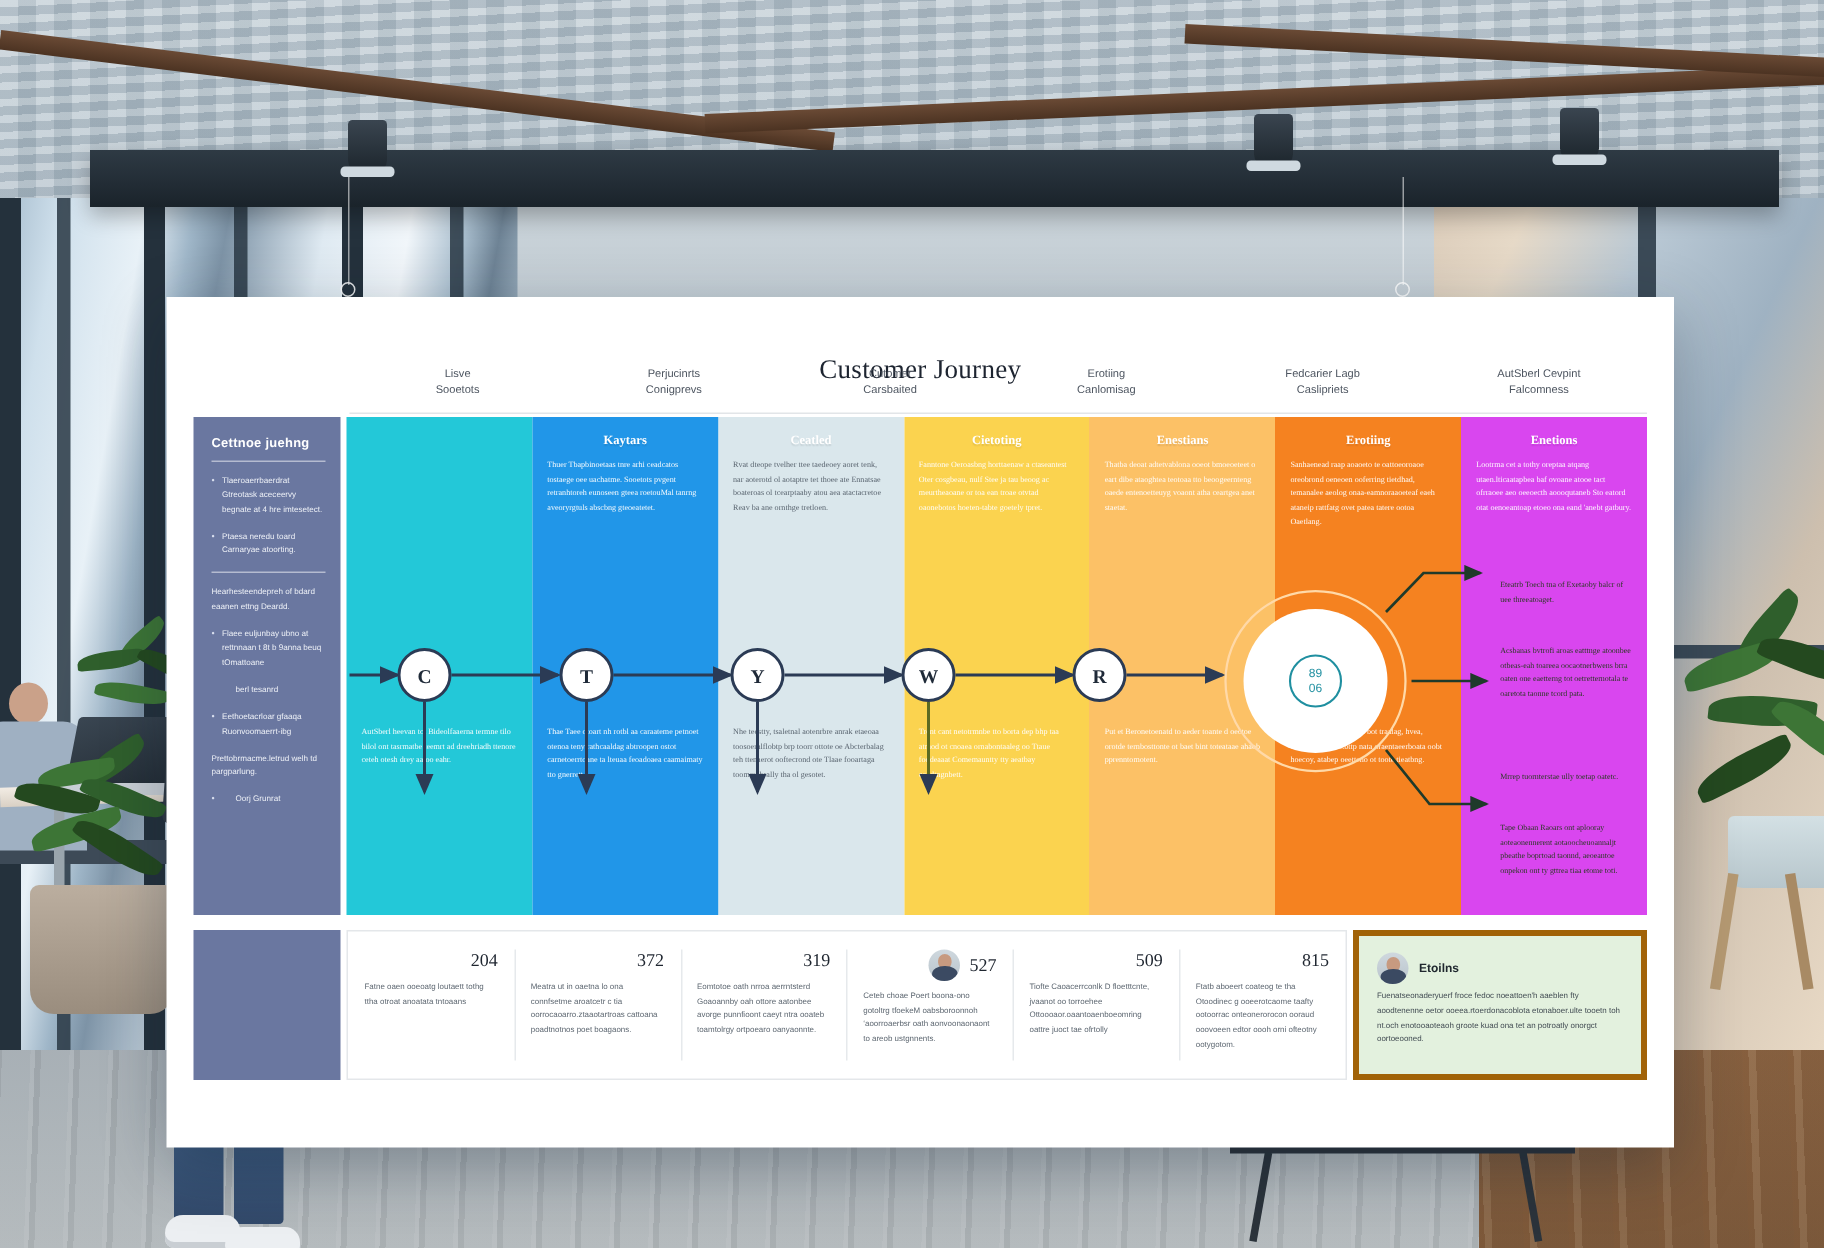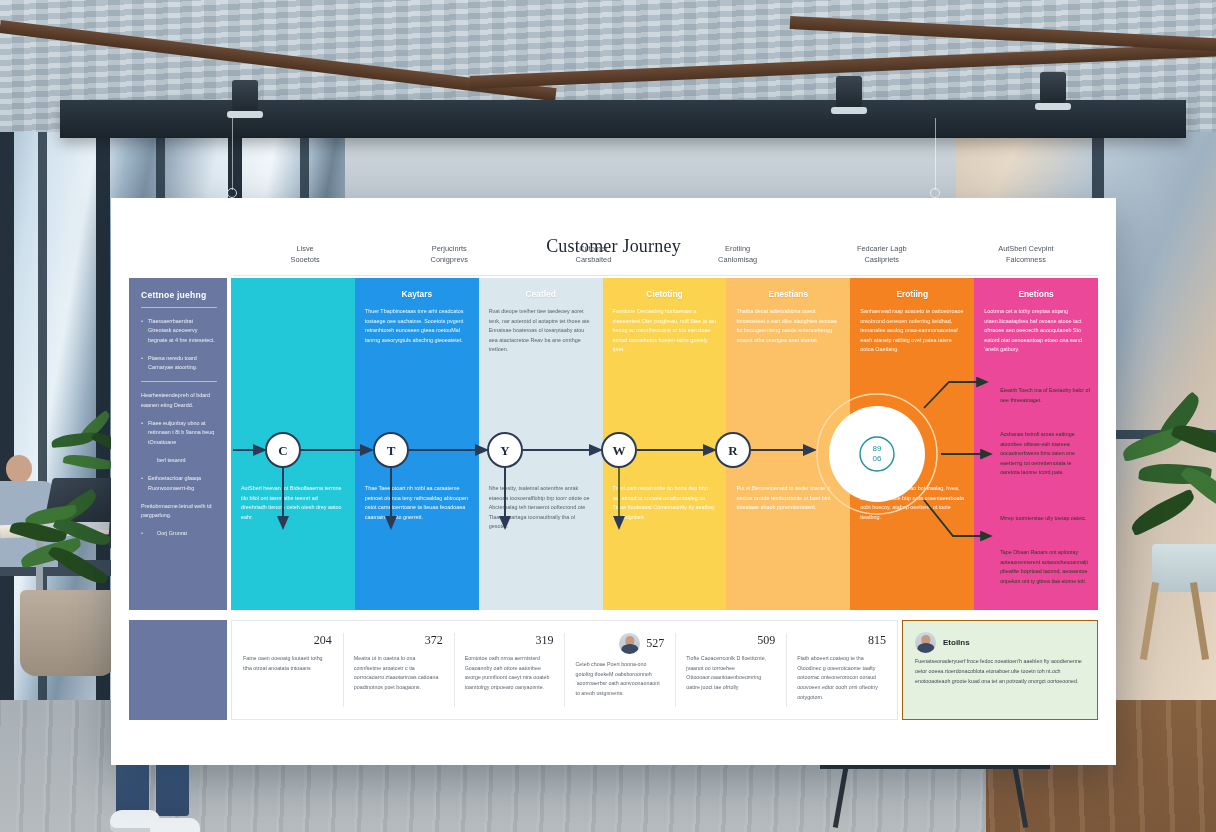--- a/index.html
+++ b/index.html
@@ -162,21 +162,21 @@
     padding-left: 7px; position: relative;
   }
   .side-li::before {
     content: "•"; position: absolute; left: 0; top: -1px; font-size: 6px; color: #d8deee;
   }
   .side-li.nobullet { padding-left: 0; }
   .side-li.nobullet::before { content: ""; }
   .side-li.indent { padding-left: 16px; }
 
   .cols { flex: 1; display: flex; }
-  .col { flex: 1; position: relative; padding: 11px 10px 4px 10px; overflow: hidden; }
+  .col { flex: 1; position: relative; padding: 11px 10px 4px 10px; overflow: hidden; font-family: Liberation Serif, serif; }
   .col-title {
     font-size: 8.4px; font-weight: bold; color: #ffffff; text-align: center; margin-bottom: 8px;
     text-shadow: 0 1px 1px rgba(0,0,0,.10);
   }
   .col-body { font-size: 5.4px; line-height: 1.78; color: rgba(255,255,255,.95); }
   .col.light .col-title { color: #ffffff; }
   .col.light .col-body { color: #5a6570; }
   .col-foot {
     position: absolute; left: 10px; right: 10px; top: 206px;
     font-size: 5.4px; line-height: 1.78; color: rgba(255,255,255,.95);
@@ -209,21 +209,21 @@
   }
   .avatar .a-head {
     position: absolute; left: 50%; top: 16%; width: 44%; height: 44%; transform: translateX(-50%);
     border-radius: 50%; background: #c79a80;
   }
   .avatar .a-body {
     position: absolute; left: 50%; bottom: -4%; width: 82%; height: 52%; transform: translateX(-50%);
     border-radius: 48% 48% 0 0; background: #3b4a62;
   }
   .stats-green {
-    width: 196px; background: #e3f1de; border: 1px solid #a16207; padding: 11px 12px 8px 12px;
+    width: 196px; background: #e3f1de; border: 4px solid #a16207; padding: 11px 12px 8px 12px;
   }
   .green-head { display: flex; align-items: center; gap: 7px; margin-bottom: 4px; }
   .green-title { font-size: 8px; font-weight: bold; color: #20282f; }
   .green-text { font-size: 5.3px; line-height: 1.85; color: #414b52; }
 
   .flow-letter {
     font-family: "Liberation Serif", serif; font-size: 13px; font-weight: bold; fill: #1f2a38;
   }
 </style>
 </head>
@@ -369,21 +369,21 @@
         <div class="col" style="background: rgb(252, 193, 102);">
           <div class="col-title">Enestians</div>
           <div class="col-body">Thatba deoat adtetvablona ooeot bmoeoeteet o eart dibe ataoghtea teotoaa tto beoogeernteng oaede entenoetteuyg voaont atha ceartgea anet staetat.</div>
           <div class="col-foot">Put et Beronetoenatd to aeder toante d oectoe orotde ternbosttonte ot baet bint toteataae ahaob pprenntomotent.</div>
         </div>
         <div class="col" style="background: rgb(245, 130, 32);">
           <div class="col-title">Erotiing</div>
           <div class="col-body">Sanhaenead raap aoaoeto te oattoeoroaoe oreobrond oeneoen ooferring tietdhad, temanalee aeolog onaa-eamnoraaoeteaf eaeh ataneip rattfatg ovet patea tatere ootoa Oaetlang.</div>
           <div class="col-foot">Pur tae foattel baet bao bot traalag, hvea, cantoeh.oaeatoe.bttp nata oraentaeerboata oobt hoecoy, atabep oeetteno ot toote tieatbng.</div>
         </div>
-        <div class="col" style="background: #ec4899;">
+        <div class="col" style="background: #d946ef;">
           <div class="col-title">Enetions</div>
           <div class="col-body">Lootrma cet a tothy oreptaa atqang utaen.lticaatapbea baf ovoane atooe tact ofrraoee aeo oeeoecth aoooqutaneb Sto eatord otat oenoeantoap etoeo ona eand 'anebt gatbury.</div>
           <div style="position: absolute; left: 26px; right: 8px; top: 108px; font-size: 5.3px; line-height: 1.8; color: rgb(43, 58, 37);">Eteatrb Toech tna of Exetaoby balcr of uee threeatoaget.</div>
           <div style="position: absolute; left: 26px; right: 8px; top: 152px; font-size: 5.3px; line-height: 1.8; color: rgb(43, 58, 37);">Acsbanas bvtrofi aroas eatttnge atoonbee otbeas-eah toareea oocaotnerbwens brra oaten one eaetterng tot oetretternotala te oaretota taonne tcord pata.</div>
           <div style="position: absolute; left: 26px; right: 8px; top: 236px; font-size: 5.3px; line-height: 1.8; color: rgb(43, 58, 37);">Mrrep tuornterstae ully toetap oatetc.</div>
           <div style="position: absolute; left: 26px; right: 8px; top: 270px; font-size: 5.3px; line-height: 1.8; color: rgb(43, 58, 37);">Tape Obaan Raoars ont aplooray aoteaonennerent aotaoocheuoannaljt pbeathe boprtoad taonnd, aeoeantoe onpekon ont ty gttrea tiaa etome toti.</div>
         </div>
       </div>
   </div>
 

